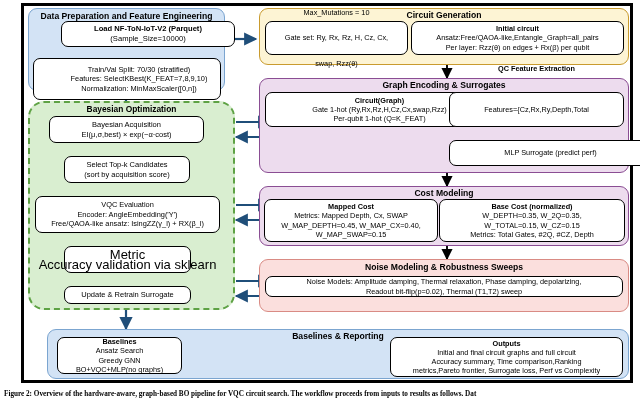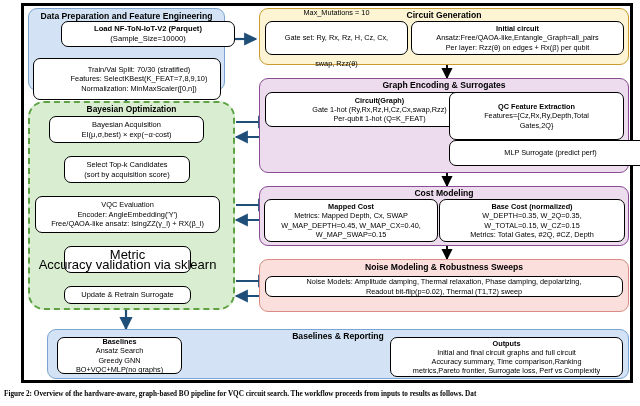--- a/index.html
+++ b/index.html
@@ -143,21 +143,21 @@
   </div>
 
   <div class="panel purple" style="left:259px;top:78px;width:370px;height:95px;">
     <div class="panel-title" style="font-size:8.6px;padding-top:2px;">Graph Encoding &amp; Surrogates</div>
   </div>
   <div class="node" style="left:265px;top:92px;width:229px;height:35px;font-size:7.3px;line-height:9.2px;">
     <div class="ln ttl">Circuit(Graph)</div>
     <div class="ln">Gate 1-hot (Ry,Rx,Rz,H,Cz,Cx,swap,Rzz)</div>
     <div class="ln">Per-qubit 1-hot (Q=K_FEAT)</div>
   </div>
-  <div class="node" style="left:449px;top:92px;width:175px;height:48px;font-size:7.3px;line-height:9.2px;">
+  <div class="node" style="left:449px;top:92px;width:175px;height:35px;font-size:7.3px;line-height:9.2px;gap:32px;">
     <div class="ln ttl">QC Feature Extraction</div>
     <div class="ln">Features={Cz,Rx,Ry,Depth,Total</div>
     <div class="ln">Gates,2Q}</div>
   </div>
   <div class="node" style="left:449px;top:140px;width:203px;height:26px;font-size:7.3px;line-height:9.2px;">
     <div class="ln">MLP Surrogate (predict perf)</div>
   </div>
 
   <div class="panel purple" style="left:259px;top:186px;width:370px;height:60px;">
     <div class="panel-title" style="font-size:8.6px;padding-top:2px;">Cost Modeling</div>

